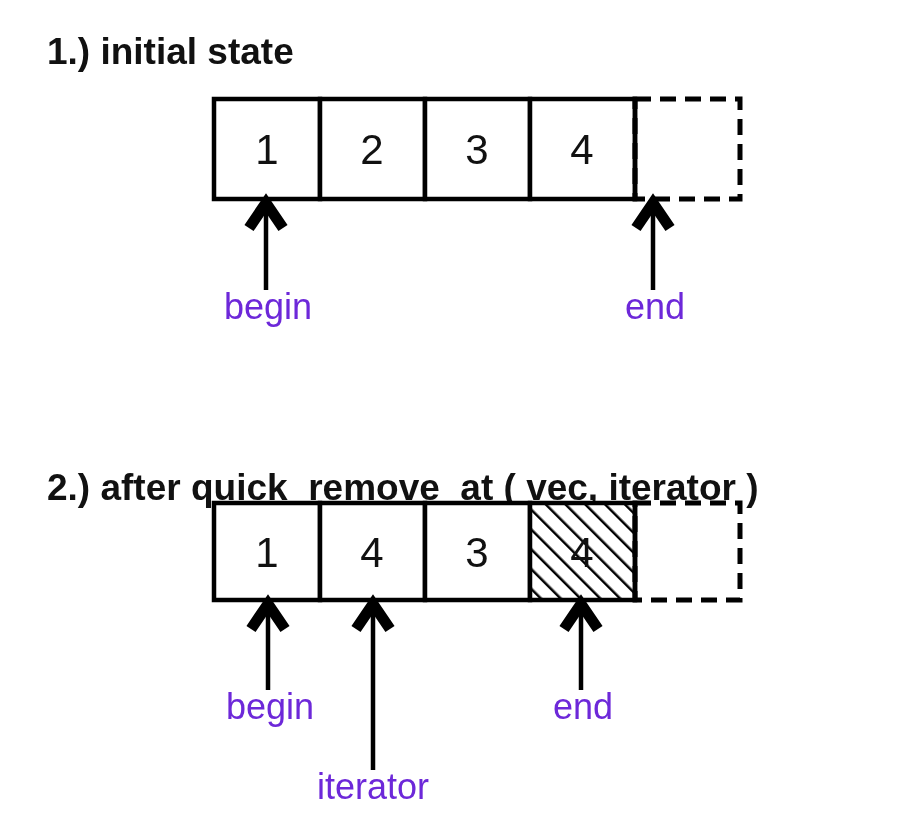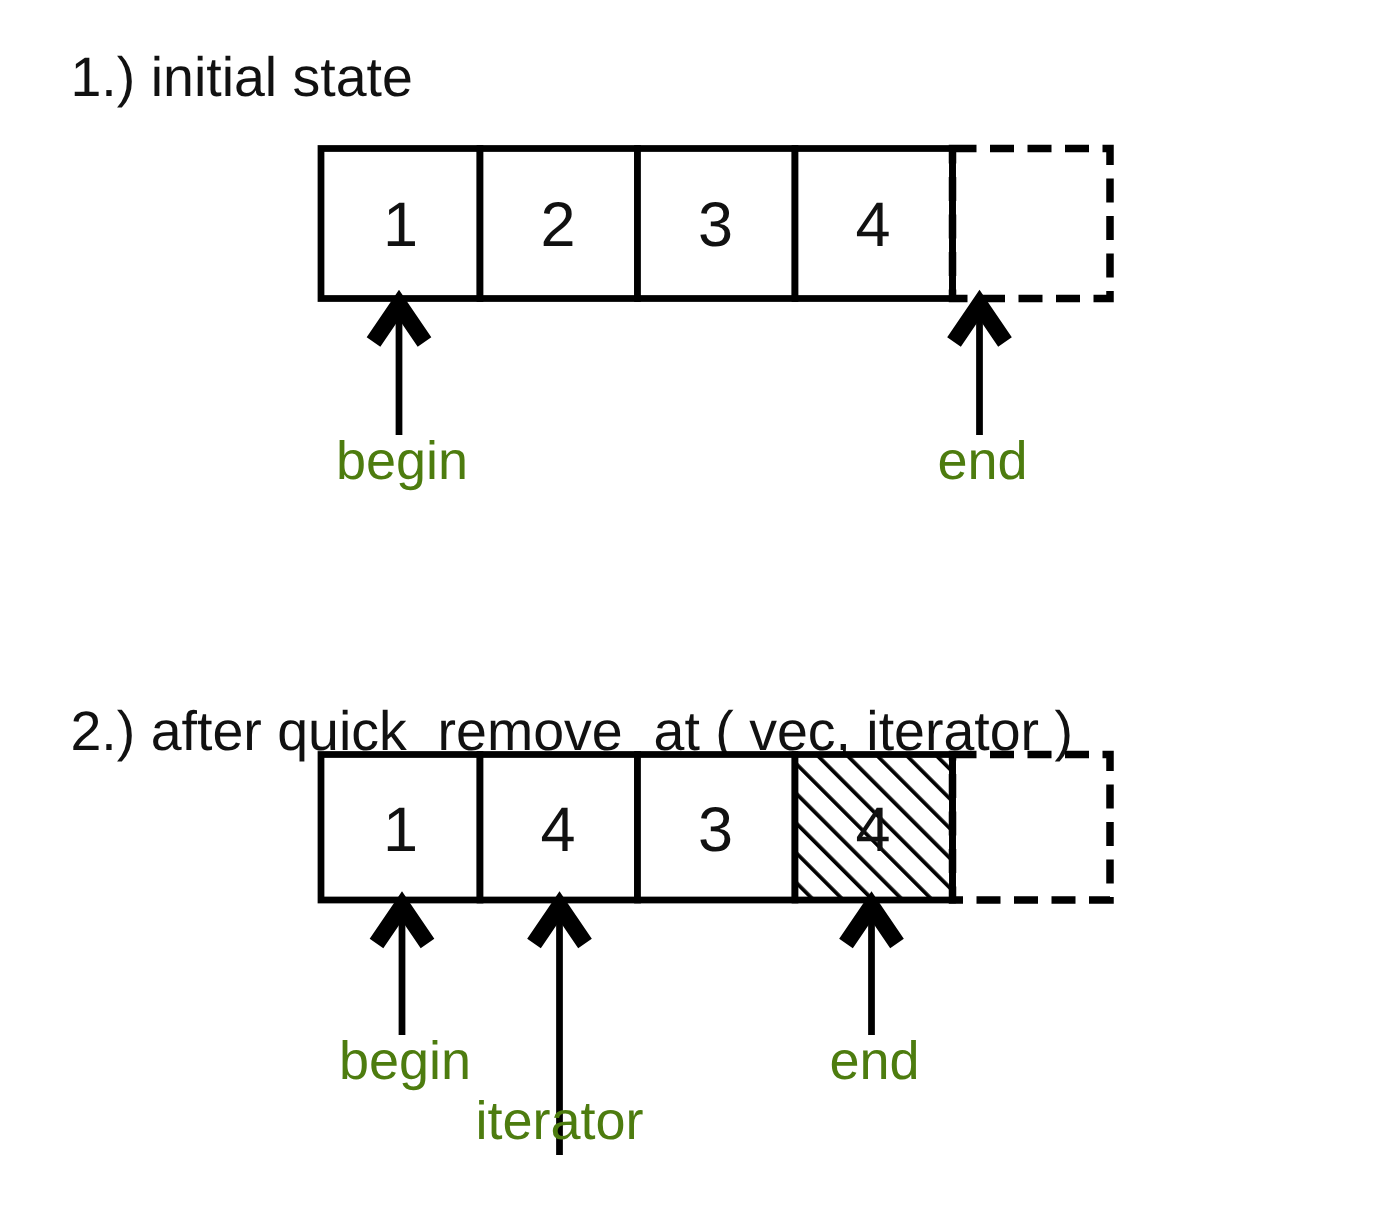--- a/index.html
+++ b/index.html
@@ -22,30 +22,31 @@
     width: 923px;
     height: 819px;
   }
   .heading {
     position: absolute;
     font-size: 37px;
     line-height: 40px;
     letter-spacing: 0px;
     white-space: nowrap;
     color: #111111;
+    font-weight: bold;
   }
   #heading-1 { left: 47px; top: 32px; }
   #heading-2 { left: 47px; top: 424px; margin-top: 44px; }
 
   .label {
     position: absolute;
     font-size: 36px;
     line-height: 38px;
     white-space: nowrap;
-    color: #4d7c0f;
+    color: #6d28d9;
     transform: translateX(-50%);
     text-align: center;
   }
 
   .svg-layer {
     position: absolute;
     left: 0;
     top: 0;
     width: 923px;
     height: 819px;
@@ -134,16 +135,16 @@
   <div class="cell-value" style="left:267px; top:553px;">1</div>
   <div class="cell-value" style="left:372px; top:553px;">4</div>
   <div class="cell-value" style="left:477px; top:553px;">3</div>
   <div class="cell-value" style="left:582px; top:553px;">4</div>
   <div class="cell-value" style="left:687px; top:553px;"></div>
 
   <div class="label" style="left:268px; top:288px;">begin</div>
   <div class="label" style="left:655px; top:288px;">end</div>
 
   <div class="label" style="left:270px; top:688px;">begin</div>
-  <div class="label" style="left:373px; top:728px;">iterator</div>
+  <div class="label" style="left:373px; top:768px;">iterator</div>
   <div class="label" style="left:583px; top:688px;">end</div>
 
 </div>
 
 </body></html>

